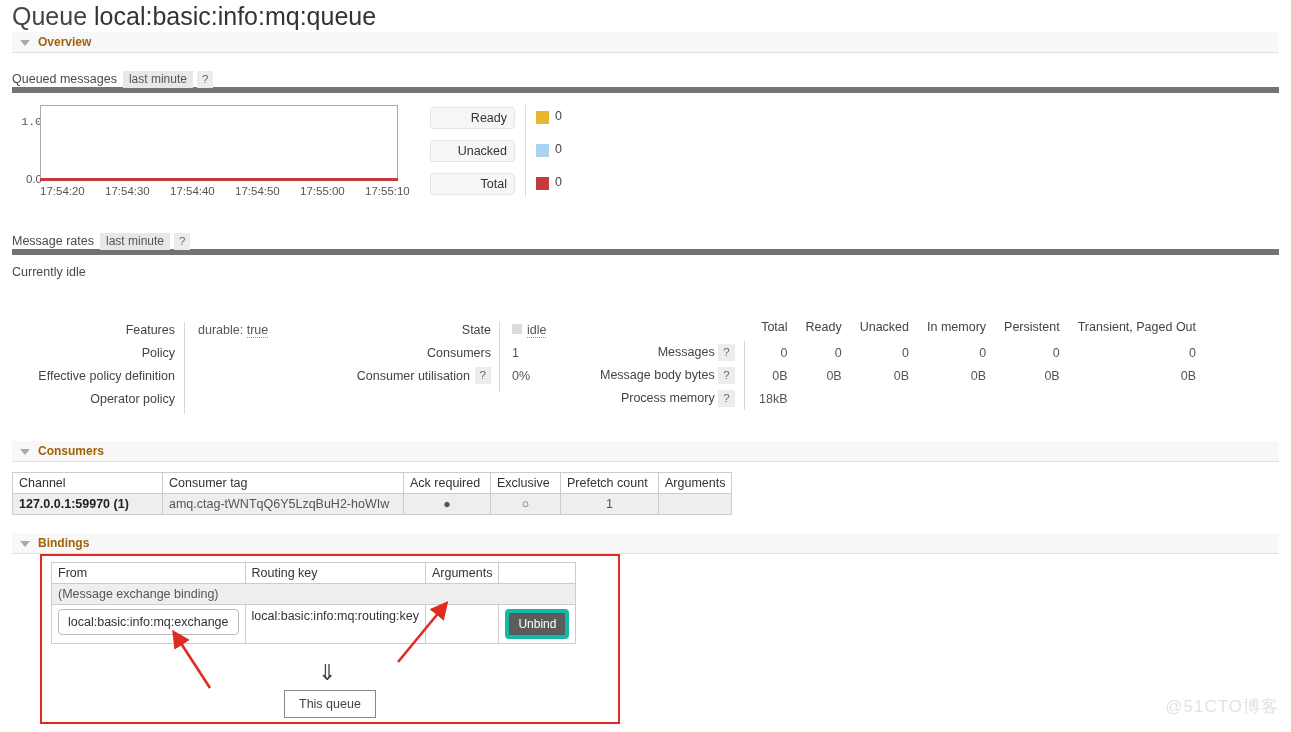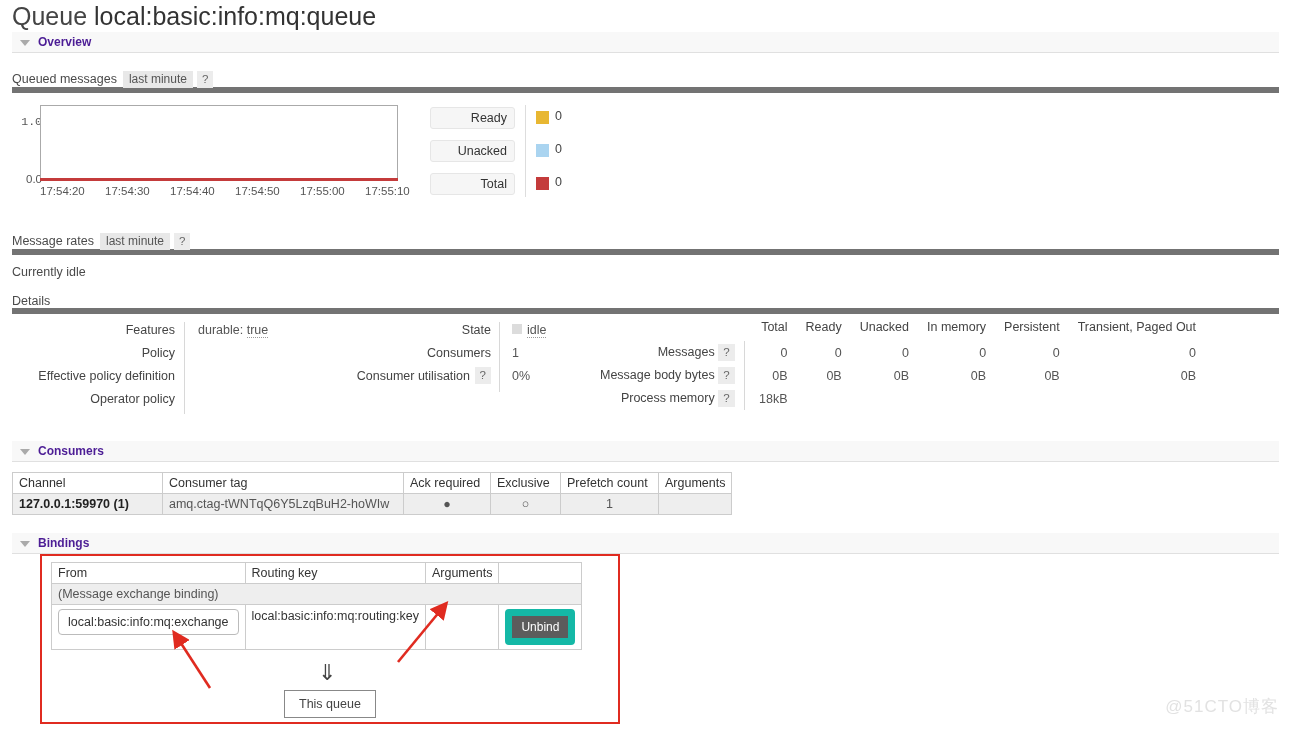--- a/index.html
+++ b/index.html
@@ -23,21 +23,21 @@
   .page-title .tname { color: #333; }
 
   
   .section-head {
     position: absolute; left: 12px;
     width: 1267px; height: 21px;
     background: #f8f8f8;
     border-bottom: 1px solid #e0e0e0;
     display: flex; align-items: center;
     padding-left: 8px;
-    font-weight: bold; font-size: 12px; color: #4c1d95;
+    font-weight: bold; font-size: 12px; color: #a16207;
   }
   .caret {
     display: inline-block;
     width: 0; height: 0;
     border-left: 5px solid transparent;
     border-right: 5px solid transparent;
     border-top: 6px solid #aaaaaa;
     margin-right: 8px;
     position: relative; top: 1px;
   }
@@ -235,21 +235,21 @@
     padding: 5px 9px;
     font-size: 12.5px;
     color: #333;
     white-space: nowrap;
   }
   .routing-key { font-size: 12.5px; color: #333; }
   .unbind-btn {
     display: inline-block;
     background: #5c5c5c;
     color: #ffffff;
-    border: 7px solid #14b8a6;
+    border: 4px solid #14b8a6;
     border-radius: 4px;
     padding: 4px 9px;
     font-size: 12px;
     white-space: nowrap;
   }
   .this-queue-box {
     position: absolute; left: 244px; top: 136px;
     border: 1px solid #888888;
     background: #ffffff;
     padding: 6px 14px;
@@ -334,23 +334,20 @@
   </div>
 
   <div class="sub-head" style="top:233px;">
     <span class="lbl">Message rates</span>
     <span class="chip">last minute</span>
     <span class="qmark">?</span>
   </div>
 
   <div class="plain-head" style="top:265px;">Currently idle</div>
 
-  <div class="sub-head" style="top:293px;height:21px;">
-    <span class="lbl">Details</span>
-  </div>
 
   <div class="dcol" style="left:0px; top:322px; width:185px;">
     <div class="dvline" style="left:184px; top:0px; height:92px;"></div>
     <div class="drow">
       <div class="dlabel" style="right:10px;">Features</div>
     </div>
     <div class="drow">
       <div class="dlabel" style="right:10px;">Policy</div>
     </div>
     <div class="drow">

